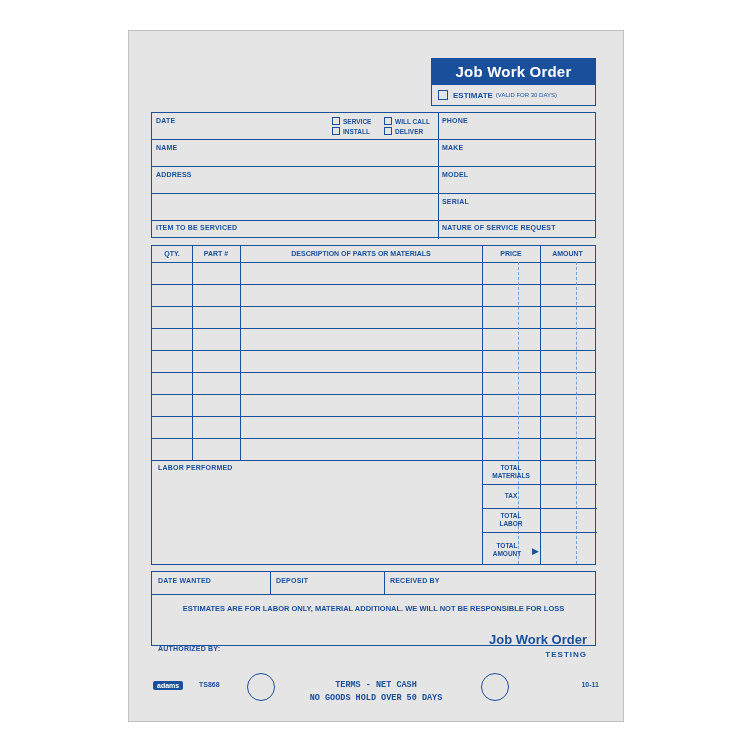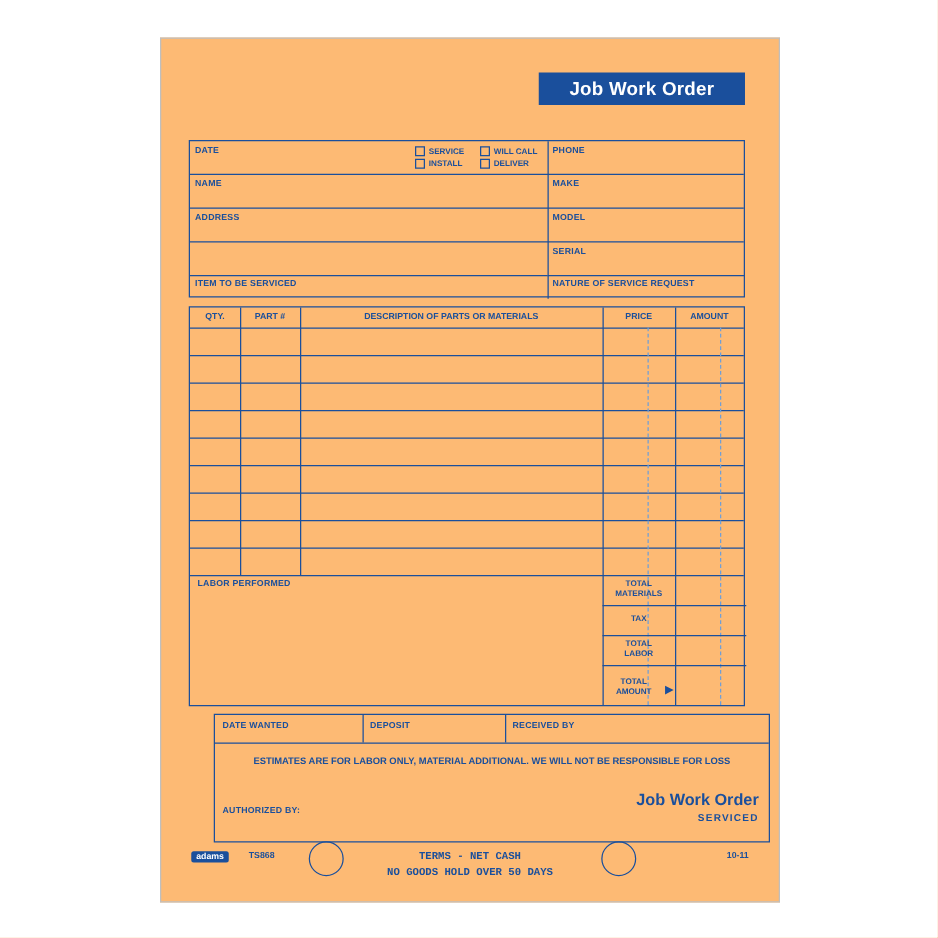--- a/index.html
+++ b/index.html
@@ -3,21 +3,21 @@
 <meta charset="utf-8">
 <style>
   html,body{margin:0;padding:0;background:#ffffff;}
   body{width:750px;height:750px;font-family:"Liberation Sans",sans-serif;color:#1a4f9c;}
 
   .page{position:relative;width:750px;height:750px;background:#ffffff;}
 
   
   .sheet{
     position:absolute;left:128px;top:30px;width:494px;height:690px;
-    background:#fdba74;border:1px solid #bfbfbf;
+    background:#e5e5e5;border:1px solid #bfbfbf;
   }
 
   
   .title-bar{
     position:absolute;left:302px;top:27px;width:165px;height:26px;
     background:#1a4f9c;color:#ffffff;display:flex;align-items:center;justify-content:center;
     font-size:15px;font-weight:bold;letter-spacing:.2px;
   }
   .estimate-box{
     position:absolute;left:302px;top:53px;width:165px;height:22px;
@@ -42,22 +42,22 @@
     position:absolute;left:22px;top:214px;width:445px;height:320px;
     border:1px solid #1a4f9c;box-sizing:border-box;
   }
   .hline{position:absolute;left:0;width:100%;height:1px;background:#1a4f9c;}
   .vline{position:absolute;top:0;width:1px;background:#1a4f9c;}
   .dashline{position:absolute;width:0;border-left:1px dashed #6f9fd8;}
   .colhdr{position:absolute;font-size:7px;font-weight:bold;text-align:center;}
 
   
   .bottom{
-    position:absolute;left:22px;top:540px;width:445px;height:103px;
-    border:1px solid #1a4f9c;box-sizing:border-box;margin-left:20px;
+    position:absolute;left:22px;top:540px;width:445px;height:75px;
+    border:1px solid #1a4f9c;box-sizing:border-box;
   }
   .terms{font-size:7.5px;text-align:center;line-height:1.45;font-weight:bold;}
   .jwo-foot{font-size:13px;font-weight:bold;text-align:right;}
   .orig{font-size:8px;font-weight:bold;text-align:right;letter-spacing:1px;}
 
   .brand{
     position:absolute;left:24px;top:650px;font-size:7px;font-weight:bold;color:#ffffff;
     background:#1a4f9c;padding:1px 4px;border-radius:2px;
   }
   .brandcode{position:absolute;left:70px;top:650px;font-size:7px;font-weight:bold;}
@@ -69,20 +69,25 @@
 </head>
 <body>
 
 <div class="page">
   <div class="sheet">
 
     <div class="title-bar">
       <span>Job Work Order</span>
     </div>
 
+    <div class="estimate-box">
+      <span class="cb"></span>
+      <span class="lbl">ESTIMATE</span>
+      <span class="sub">(VALID FOR 30 DAYS)</span>
+    </div>
 
     <div class="top-block">
 
       <div class="tb-line" style="left:0;top:26px;width:100%;height:1px;"></div>
       <div class="tb-line" style="left:0;top:53px;width:100%;height:1px;"></div>
       <div class="tb-line" style="left:0;top:80px;width:100%;height:1px;"></div>
       <div class="tb-line" style="left:286px;top:107px;width:158px;height:1px;"></div>
       <div class="tb-line" style="left:0;top:107px;width:286px;height:1px;"></div>
 
       <div class="tb-line" style="left:286px;top:0;width:1px;height:126px;"></div>
@@ -174,21 +179,21 @@
       <span class="fld" style="left:124px;top:5px;">DEPOSIT</span>
       <span class="fld" style="left:238px;top:5px;">RECEIVED BY</span>
 
       <div class="terms" style="position:absolute;left:0;top:32px;width:100%;">
         <div>ESTIMATES ARE FOR LABOR ONLY, MATERIAL ADDITIONAL.  WE WILL NOT BE RESPONSIBLE FOR LOSS</div>
       </div>
 
       <span class="fld" style="left:6px;top:73px;">AUTHORIZED BY:</span>
 
       <div class="jwo-foot" style="position:absolute;right:8px;top:60px;">Job Work Order</div>
-      <div class="orig" style="position:absolute;right:8px;top:78px;">SERVICED</div>
+      <div class="orig" style="position:absolute;right:8px;top:78px;">TESTING</div>
     </div>
 
     <div class="brand">adams</div>
     <div class="brandcode">TS868</div>
     <div class="code-right">10-11</div>
 
     <div class="foot-terms">
       <div>TERMS - NET CASH</div>
       <div>NO GOODS HOLD OVER 50 DAYS</div>
     </div>

